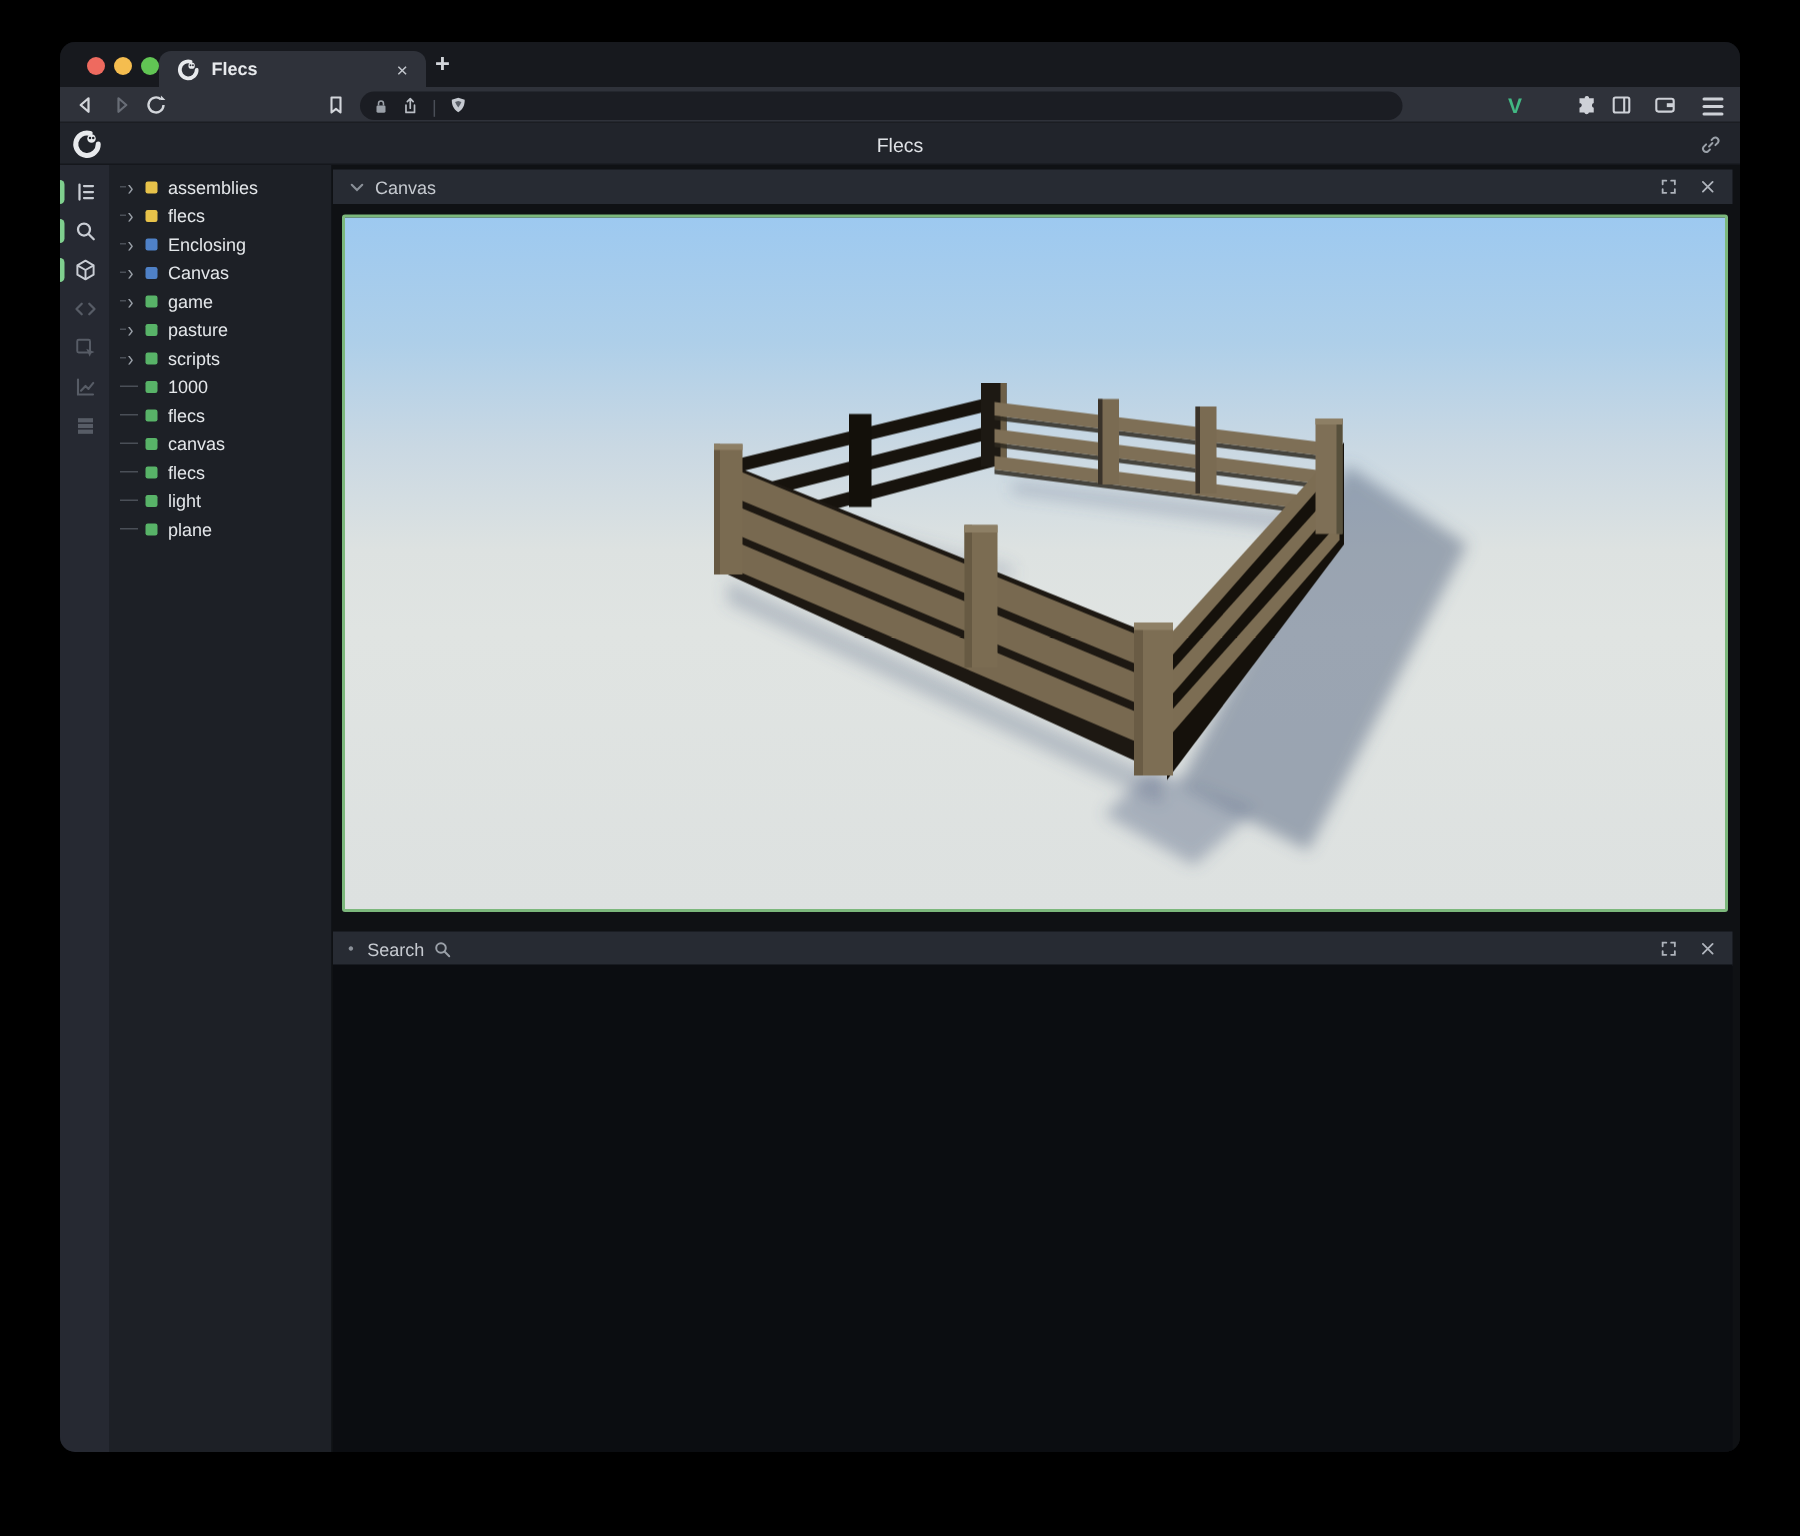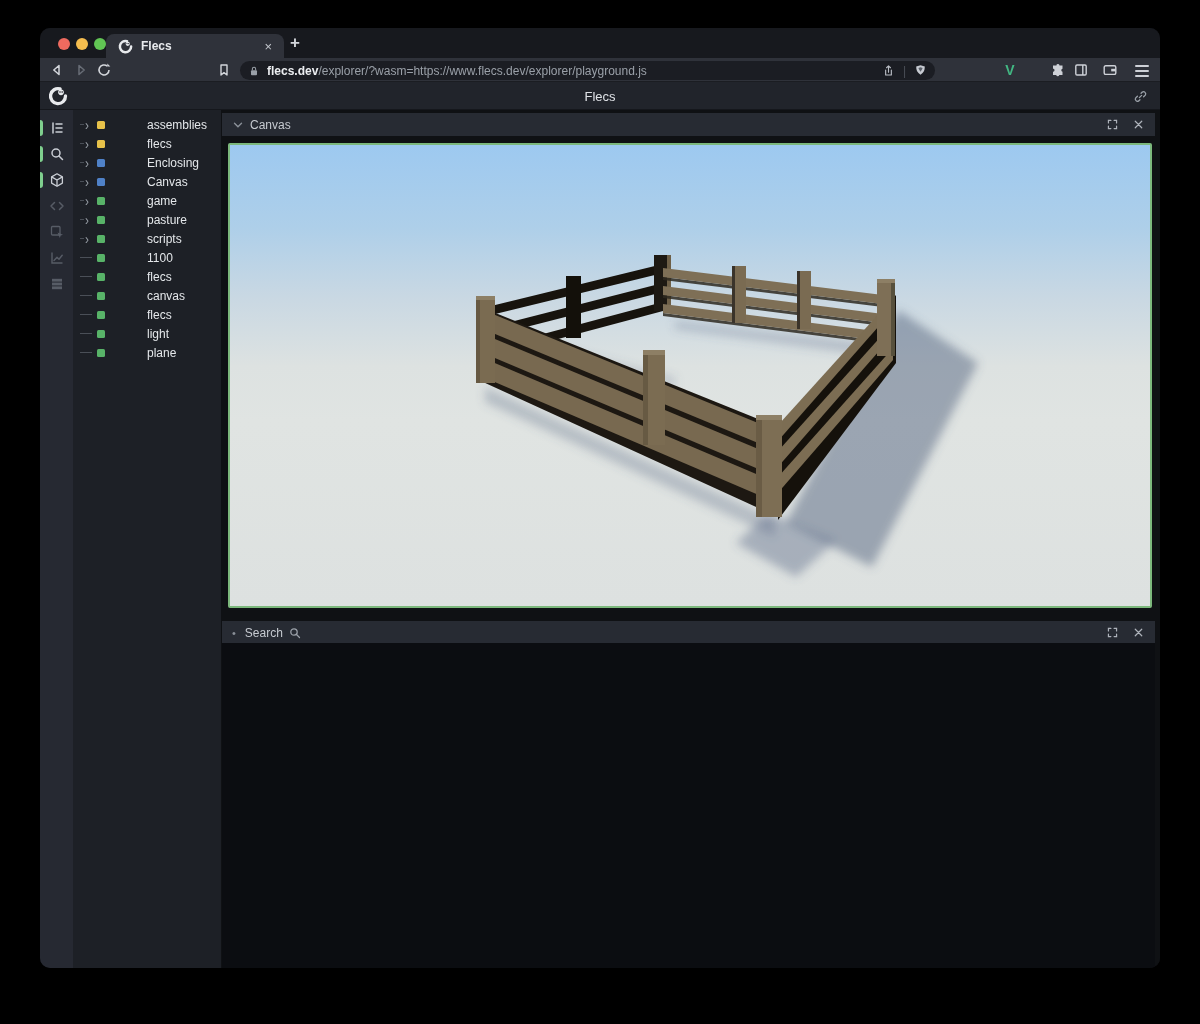--- a/index.html
+++ b/index.html
@@ -46,21 +46,21 @@
   .rail-item svg{width:16px;height:16px;}
 
   .treepanel{width:148px;background:#1d2026;flex:0 0 auto;padding:5px 0 0 7px;overflow:hidden;}
   .tree-row{height:19px;display:flex;align-items:center;cursor:default;}
   .conn{width:17px;display:flex;align-items:center;flex:0 0 auto;}
   .conn .d{display:inline-block;height:1px;background:#4a4f57;}
   .conn .d.s{width:4px;margin-right:1px;}
   .conn .d.l{width:12px;}
   .conn .ch{color:#9aa0a8;font-size:12px;line-height:10px;transform:scaleY(1.2);}
   .sq{width:8px;height:8px;border-radius:1.5px;margin-right:7px;flex:0 0 auto;}
-  .lbl{font-size:12px;color:#e4e7ea;white-space:nowrap;margin-left:35px;}
+  .lbl{font-size:12px;color:#e4e7ea;white-space:nowrap;}
 
   .main{flex:1;background:#0f1114;position:relative;}
   .phead{position:absolute;left:1px;right:5px;height:23px;background:#272b33;display:flex;align-items:center;padding:0 10px;color:#c6cad0;font-size:12px;}
   .phead .chev{color:#8a9098;width:12px;height:12px;margin-right:6px;}
   .phead .dot{color:#8a9098;font-size:11px;margin-right:9px;}
   .phead .mag{width:12px;height:12px;color:#9aa0a8;margin-left:6px;}
   .phead .sp{flex:1;}
   .phead .pic{width:13px;height:13px;color:#aeb3bb;margin-left:13px;}
   .canvas3d{position:absolute;left:7px;top:33px;width:924px;height:465px;border:2px solid #7cb87c;border-radius:2px;background:linear-gradient(#9dc9f0 0%,#aecfe9 18%,#c9d8e3 33%,#dde2e1 48%,#e0e4e2 60%,#dde1e0 100%);overflow:hidden;}
   .canvas3d svg{display:block;width:920px;height:461px;}
@@ -101,21 +101,20 @@
       </svg>
     <svg class="navic" style="left:176px" viewBox="0 0 16 16">
         <path d="M5 3h6v10L8 10.6 5 13z" fill="none" stroke="currentColor" stroke-width="1.4" stroke-linejoin="round"></path>
       </svg>
 
     <div class="urlbar">
       <svg class="lock" viewBox="0 0 16 16">
           <rect x="4" y="7" width="8" height="6.5" rx="1.2" fill="#9aa0a8"></rect>
           <path d="M5.8 7V5.3a2.2 2.2 0 0 1 4.4 0V7" fill="none" stroke="#9aa0a8" stroke-width="1.4"></path>
         </svg>
-      <span class="url"><b>flecs.dev</b><span>/explorer/?wasm=https://www.flecs.dev/explorer/playground.js</span></span>
       <span class="rt">
         <svg width="13" height="13" viewBox="0 0 16 16">
             <path d="M8 10V2.5M5.6 4.6L8 2.2l2.4 2.4M4.5 7.5v6h7v-6" fill="none" stroke="currentColor" stroke-width="1.4" stroke-linecap="round" stroke-linejoin="round"></path>
           </svg>
         <span class="sep">|</span>
         <svg width="13" height="13" viewBox="0 0 16 16">
             <path d="M8 1.5l5.3 1.6c0 4.3-1.2 7.6-5.3 10.2C3.9 10.7 2.7 7.4 2.7 3.1z" fill="#c6cad1"></path>
             <path d="M8 4l2.6 1-1 2L8 9.5 6.4 7l-1-2z" fill="#5a5f68"></path>
           </svg>
       </span>
@@ -256,21 +255,21 @@
             <span class="ch">›</span>
           </span>
           <span class="sq" style="background:#58b368"></span>
           <span class="lbl">scripts</span>
         </div>
         <div class="tree-row">
           <span class="conn">
             <i class="d l"></i>
           </span>
           <span class="sq" style="background:#58b368"></span>
-          <span class="lbl">1100</span>
+          <span class="lbl">1000</span>
         </div>
         <div class="tree-row">
           <span class="conn">
             <i class="d l"></i>
           </span>
           <span class="sq" style="background:#58b368"></span>
           <span class="lbl">flecs</span>
         </div>
         <div class="tree-row">
           <span class="conn">

